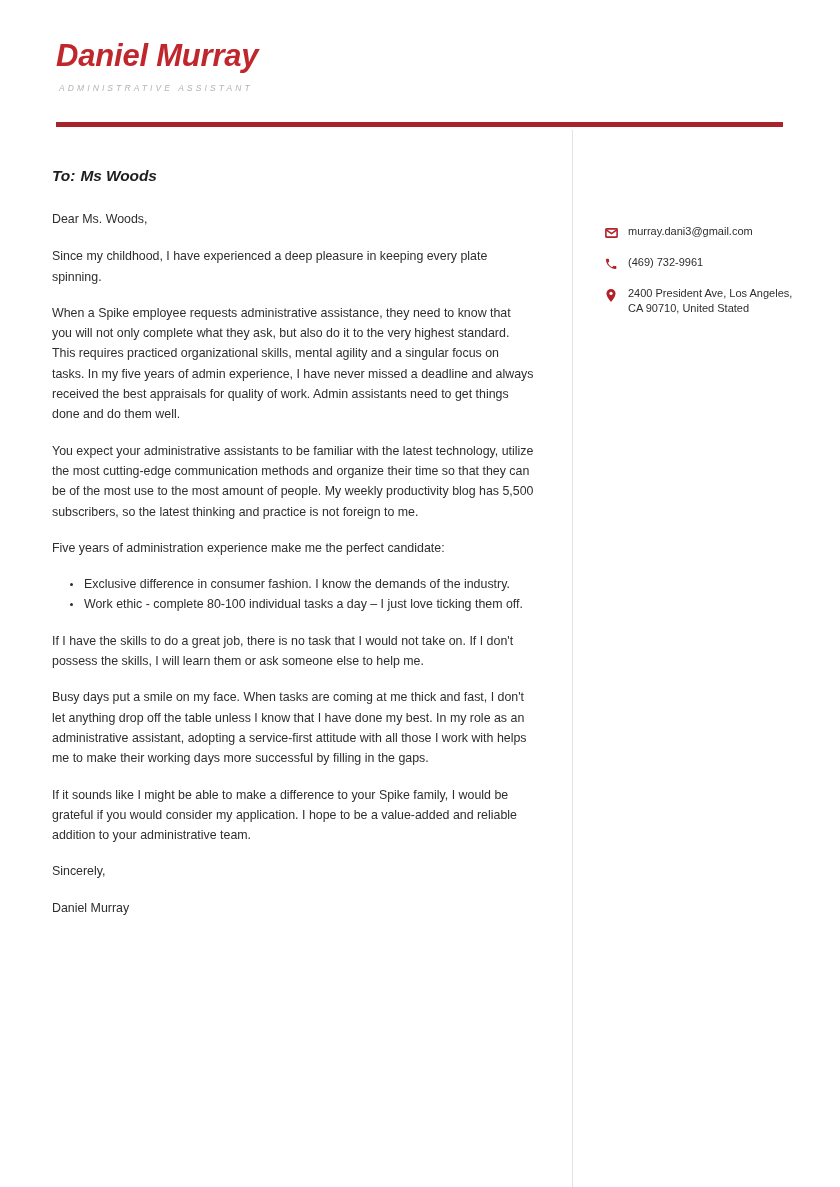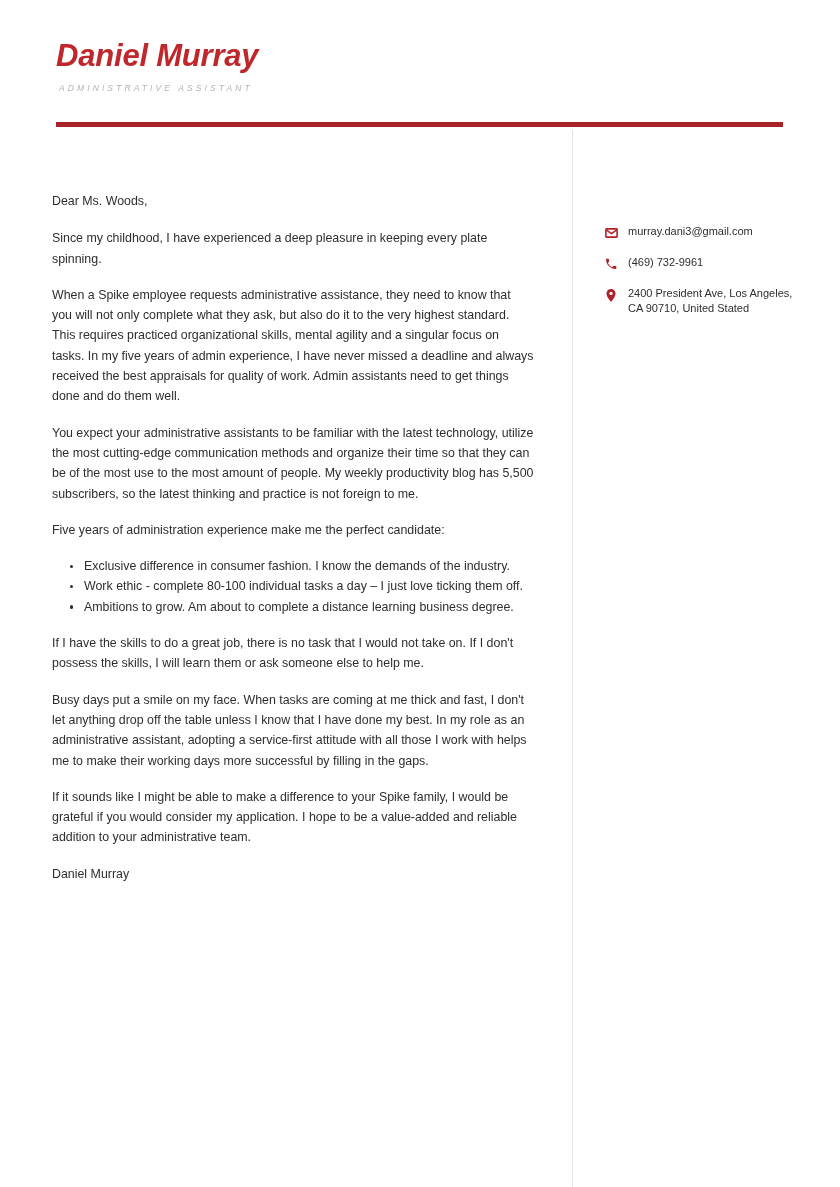--- a/index.html
+++ b/index.html
@@ -167,38 +167,42 @@
   <div class="header">
     <h1 class="name">Daniel Murray</h1>
     <div class="role">Administrative Assistant</div>
   </div>
 
   <div class="rule"></div>
   <div class="v-divider"></div>
 
   <div class="letter">
 
+    <div class="to-line">
+      <span class="to-label">To:</span>
+      <span>Ms Woods</span>
+    </div>
 
     <div class="body-block">
       <p class="para salutation">Dear Ms. Woods,</p>
       <p class="para">Since my childhood, I have experienced a deep pleasure in keeping every plate spinning.</p>
       <p class="para">When a Spike employee requests administrative assistance, they need to know that you will not only complete what they ask, but also do it to the very highest standard. This requires practiced organizational skills, mental agility and a singular focus on tasks. In my five years of admin experience, I have never missed a deadline and always received the best appraisals for quality of work. Admin assistants need to get things done and do them well.</p>
       <p class="para">You expect your administrative assistants to be familiar with the latest technology, utilize the most cutting-edge communication methods and organize their time so that they can be of the most use to the most amount of people. My weekly productivity blog has 5,500 subscribers, so the latest thinking and practice is not foreign to me.</p>
       <p class="para">Five years of administration experience make me the perfect candidate:</p>
 
       <ul class="bullets">
         <li>Exclusive difference in consumer fashion. I know the demands of the industry.</li>
         <li>Work ethic - complete 80-100 individual tasks a day – I just love ticking them off.</li>
-        <li>Ambitions to grow. Am about to complete a distance learning business degree.</li>
       </ul>
 
       <p class="para">If I have the skills to do a great job, there is no task that I would not take on. If I don't possess the skills, I will learn them or ask someone else to help me.</p>
       <p class="para">Busy days put a smile on my face. When tasks are coming at me thick and fast, I don't let anything drop off the table unless I know that I have done my best. In my role as an administrative assistant, adopting a service-first attitude with all those I work with helps me to make their working days more successful by filling in the gaps.</p>
       <p class="para">If it sounds like I might be able to make a difference to your Spike family, I would be grateful if you would consider my application. I hope to be a value-added and reliable addition to your administrative team.</p>
 
+      <p class="para sign-off">Sincerely,</p>
       <p class="para">Daniel Murray</p>
     </div>
   </div>
 
   <div class="contact">
 
     <div class="contact-item">
       <span class="c-icon">
         <svg width="13" height="10" viewBox="0 0 13 10">
           <rect x="0.9" y="0.9" width="11.2" height="8.2" rx="0.6" fill="none" stroke="#b02128" stroke-width="1.6"></rect>

